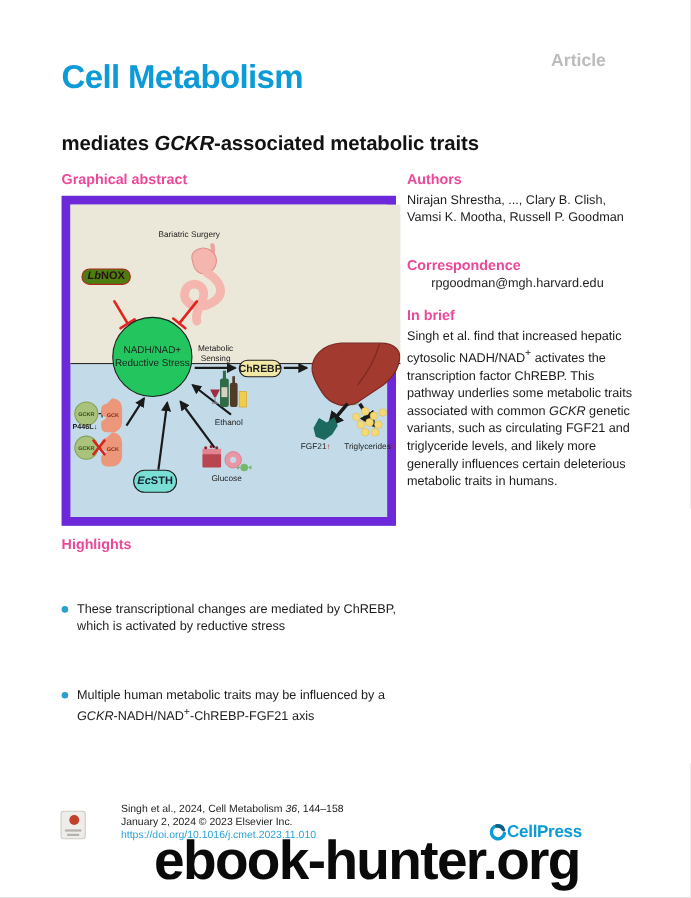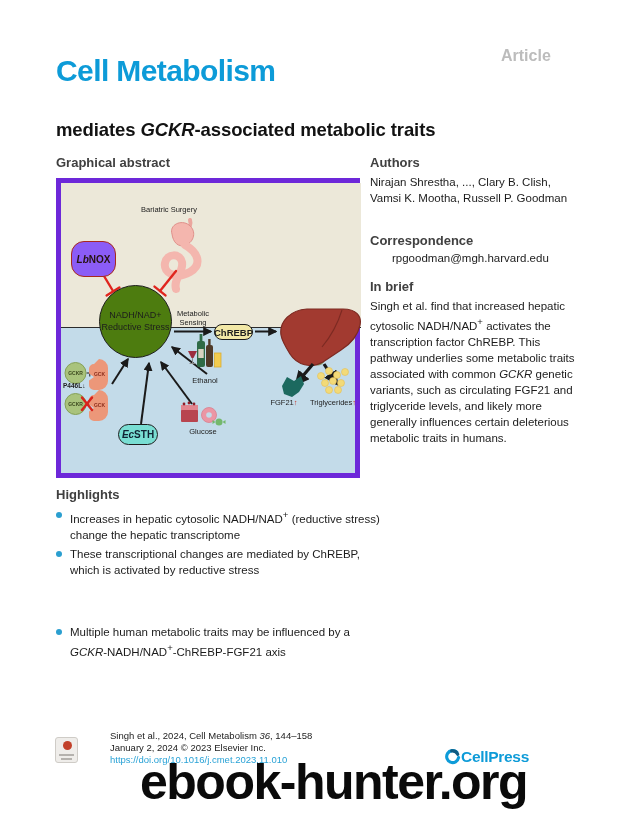--- a/index.html
+++ b/index.html
@@ -9,35 +9,35 @@
     background:#ffffff; overflow:hidden;
     font-family:"Liberation Sans", sans-serif; color:#1c1c1c;
   }
   .abs { position:absolute; }
 
   
   .journal { left:56px; top:54px; font-size:30px; font-weight:bold; color:#0d9bd8; letter-spacing:-0.6px; }
   .article-tag { left:501px; top:47px; font-size:16px; font-weight:bold; color:#bcbcbc; }
   .title { left:56px; top:96px; width:480px; font-size:18.5px; font-weight:bold; color:#121212; line-height:1.24; letter-spacing:-0.1px; }
 
-  .sec-h { font-size:13px; font-weight:bold; color:#404040; }
+  .sec-h { font-size:13px; font-weight:bold; color:#ec4899; }
 
   
   .ga-h { left:56px; top:155px; }
-  .ga-box { left:56px; top:178px; width:304px; height:300px; border:5px solid #6d28d9; background:#c3dbe9; }
+  .ga-box { left:56px; top:178px; width:304px; height:300px; border:8px solid #6d28d9; background:#c3dbe9; }
   .ga-cream { left:0; top:0; width:300px; height:145px; background:#ece8d9; border-bottom:1px solid #2b2b2b; }
   .ga-svg { left:0; top:0; width:300px; height:296px; z-index:2; }
   .ga-label { z-index:3; text-align:center; color:#222; }
   .f75 { font-size:7.5px; line-height:1.25; }
   .pill { z-index:3; display:flex; align-items:center; justify-content:center; font-weight:bold; }
-  .lbnox { left:10px; top:58px; width:45px; height:36px; background:#8b5cf6; border:1.5px solid #a8281e; border-radius:13px; font-size:10px; color:#271311; }
+  .lbnox { left:10px; top:58px; width:45px; height:15px; background:#4d7c0f; border:1.5px solid #a8281e; border-radius:13px; font-size:10px; color:#271311; }
   .ecsth { left:57px; top:241px; width:40px; height:21px; background:#79ded3; border:1.3px solid #1d1d1d; border-radius:11px; font-size:10px; color:#123; }
   .chrebp { left:153px; top:141px; width:39px; height:16px; background:#f2e8a6; border:1.2px solid #1d1d1d; border-radius:9px; font-size:9.5px; color:#1d1d1d; }
   .stress-circle { left:38px; top:102px; width:73px; height:73px; border-radius:50%;
-    background:#4d7c0f; border:1.5px solid #1d1d1d; z-index:3;
+    background:#22c55e; border:1.5px solid #1d1d1d; z-index:3;
     display:flex; flex-direction:column; align-items:center; justify-content:center;
     font-size:9px; line-height:1.3; color:#1d1d1d; }
   .sensing { left:112px; top:126px; width:40px; }
   .bariatric { left:58px; top:22px; width:100px; }
   .ethanol-lb { left:122px; top:193px; width:44px; }
   .glucose-lb { left:118px; top:244px; width:48px; }
   .fgf21-lb { left:200px; top:215px; width:46px; white-space:nowrap; }
   .trig-lb { left:243px; top:215px; width:58px; white-space:nowrap; }
   .p446l { left:2px; top:199px; width:30px; font-size:6.5px; font-weight:bold; text-align:left; }
   .red-up { color:#c2281e; font-weight:bold; }
@@ -223,24 +223,20 @@
   </div>
 
   <div class="abs sec-h rcol-h2">Correspondence</div>
   <a class="abs email" href="#">rpgoodman@mgh.harvard.edu</a>
 
   <div class="abs sec-h rcol-h3">In brief</div>
   <div class="abs brief-t"><span>Singh et al. find that increased hepatic cytosolic NADH/NAD</span><sup>+</sup><span> activates the transcription factor ChREBP. This pathway underlies some metabolic traits associated with common </span><i>GCKR</i><span> genetic variants, such as circulating FGF21 and triglyceride levels, and likely more generally influences certain deleterious metabolic traits in humans.</span></div>
 
   <div class="abs sec-h hl-h">Highlights</div>
 
-  <div class="abs hl-item" style="top:507px;">
-    <span class="hl-dot"></span>
-    <div class="hl-text"><span>Increases in hepatic cytosolic NADH/NAD</span><sup>+</sup><span> (reductive stress) change the hepatic transcriptome</span></div>
-  </div>
 
   <div class="abs hl-item" style="top:546px;">
     <span class="hl-dot"></span>
     <div class="hl-text"><span>These transcriptional changes are mediated by ChREBP, which is activated by reductive stress</span></div>
   </div>
 
 
   <div class="abs hl-item" style="top:624px;">
     <span class="hl-dot"></span>
     <div class="hl-text"><span>Multiple human metabolic traits may be influenced by a </span><i>GCKR</i><span>-NADH/NAD</span><sup>+</sup><span>-ChREBP-FGF21 axis</span></div>

